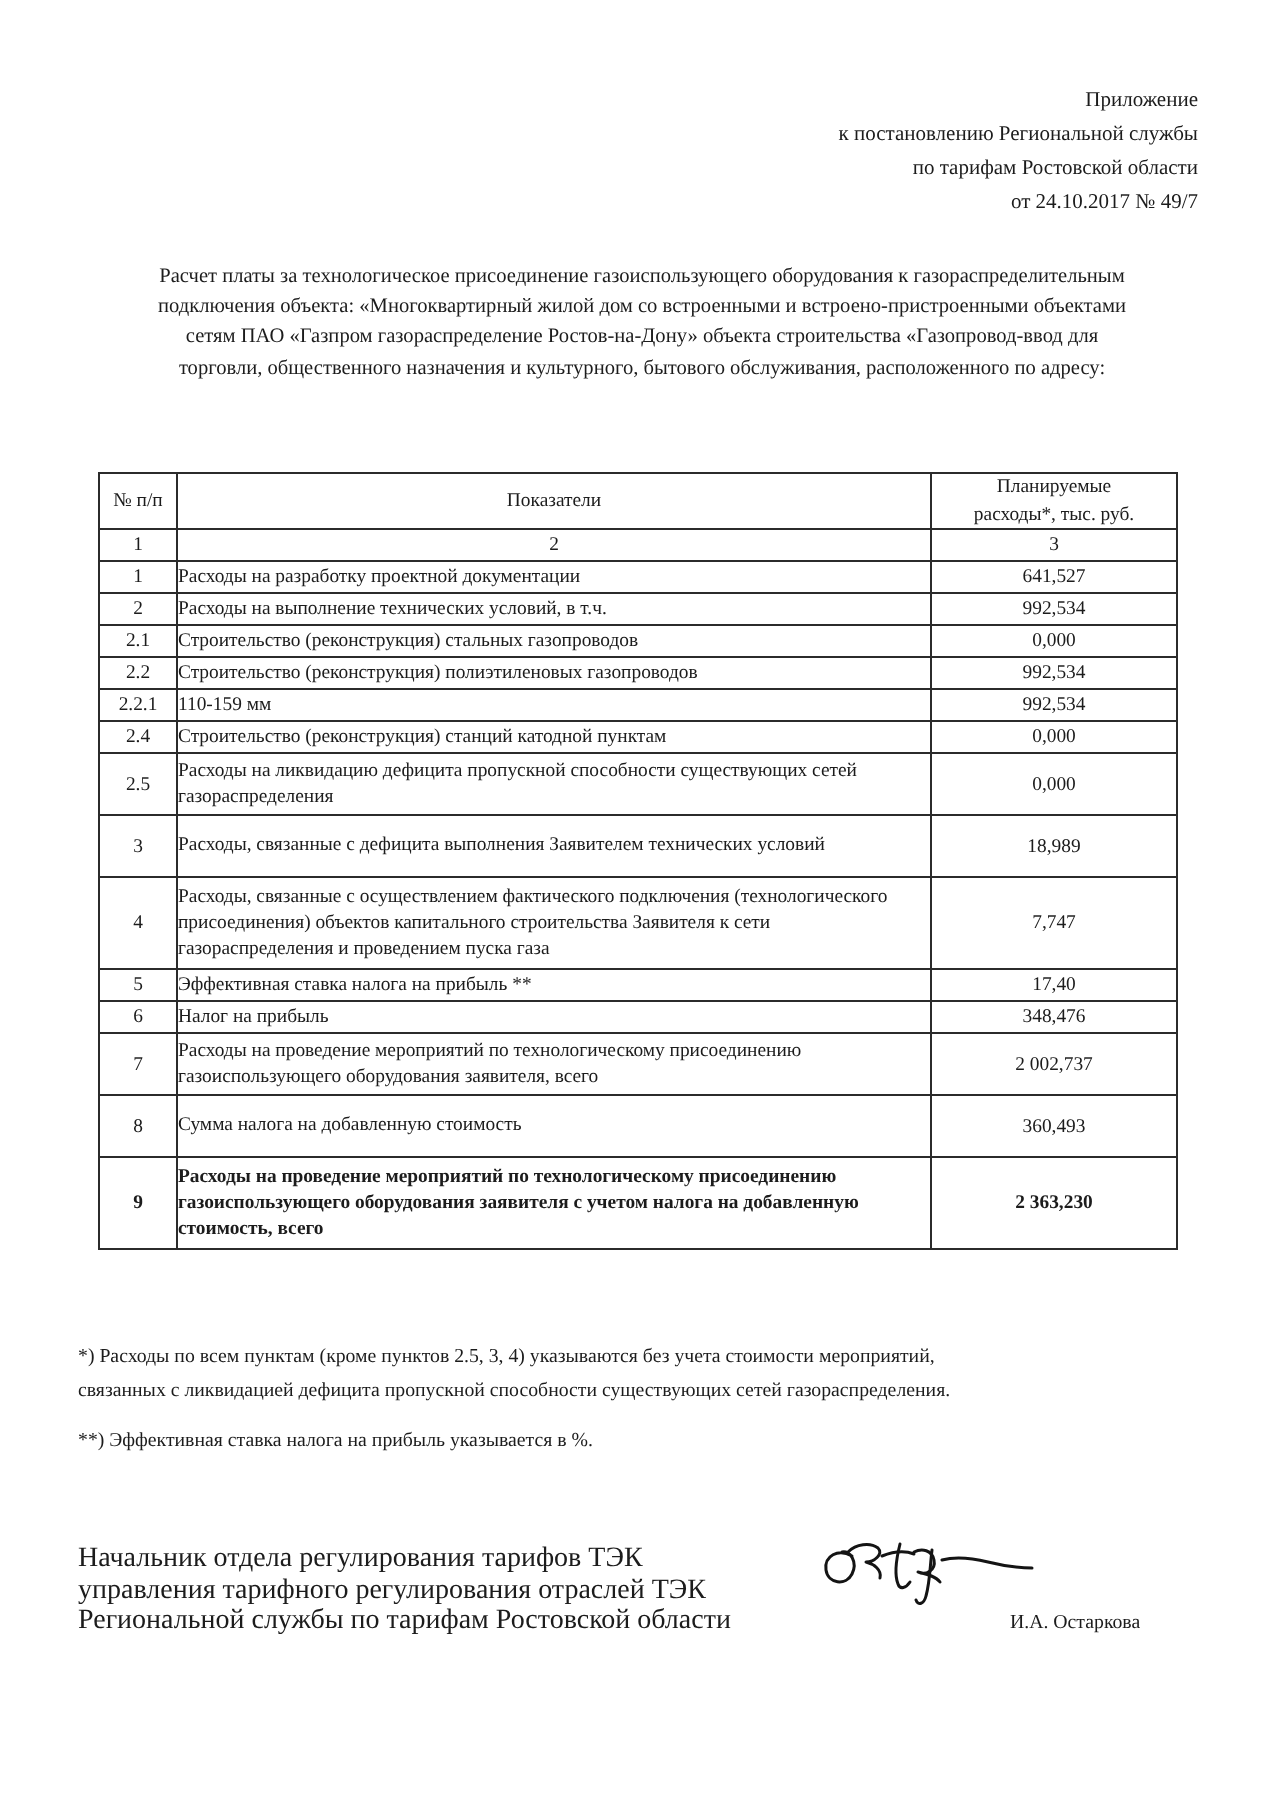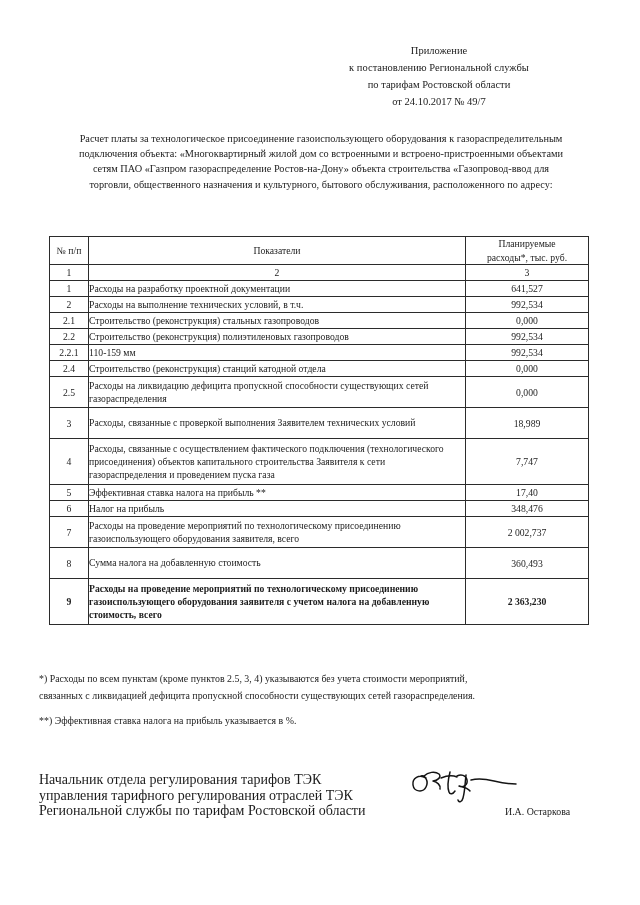--- a/index.html
+++ b/index.html
@@ -21,21 +21,21 @@
     inset: 0;
     background: #ffffff;
   }
 
   
   .doc-header {
     position: absolute;
     top: 42px;
     right: 41px;
     width: 320px;
-    text-align: center;
+    text-align: right;
     font-size: 10.5px;
     line-height: 17px;
     color: #1c1c1c;
   }
   .doc-header div { white-space: nowrap; }
 
   
   .doc-title {
     position: absolute;
     top: 131px;
@@ -216,31 +216,31 @@
             <td class="cell-ind">Строительство (реконструкция) полиэтиленовых газопроводов</td>
             <td class="cell-val">992,534</td>
           </tr>
           <tr class="r1">
             <td class="cell-num">2.2.1</td>
             <td class="cell-ind">110-159 мм</td>
             <td class="cell-val">992,534</td>
           </tr>
           <tr class="r1">
             <td class="cell-num">2.4</td>
-            <td class="cell-ind">Строительство (реконструкция) станций катодной отдела</td>
+            <td class="cell-ind">Строительство (реконструкция) станций катодной пунктам</td>
             <td class="cell-val">0,000</td>
           </tr>
           <tr class="r2">
             <td class="cell-num">2.5</td>
             <td class="cell-ind">Расходы на ликвидацию дефицита пропускной способности существующих сетей газораспределения</td>
             <td class="cell-val">0,000</td>
           </tr>
           <tr class="r2">
             <td class="cell-num">3</td>
-            <td class="cell-ind">Расходы, связанные с проверкой выполнения Заявителем технических условий</td>
+            <td class="cell-ind">Расходы, связанные с дефицита выполнения Заявителем технических условий</td>
             <td class="cell-val">18,989</td>
           </tr>
           <tr class="r3">
             <td class="cell-num">4</td>
             <td class="cell-ind">Расходы, связанные с осуществлением фактического подключения (технологического присоединения) объектов капитального строительства Заявителя к сети газораспределения и проведением пуска газа</td>
             <td class="cell-val">7,747</td>
           </tr>
           <tr class="r1">
             <td class="cell-num">5</td>
             <td class="cell-ind">Эффективная ставка налога на прибыль **</td>

